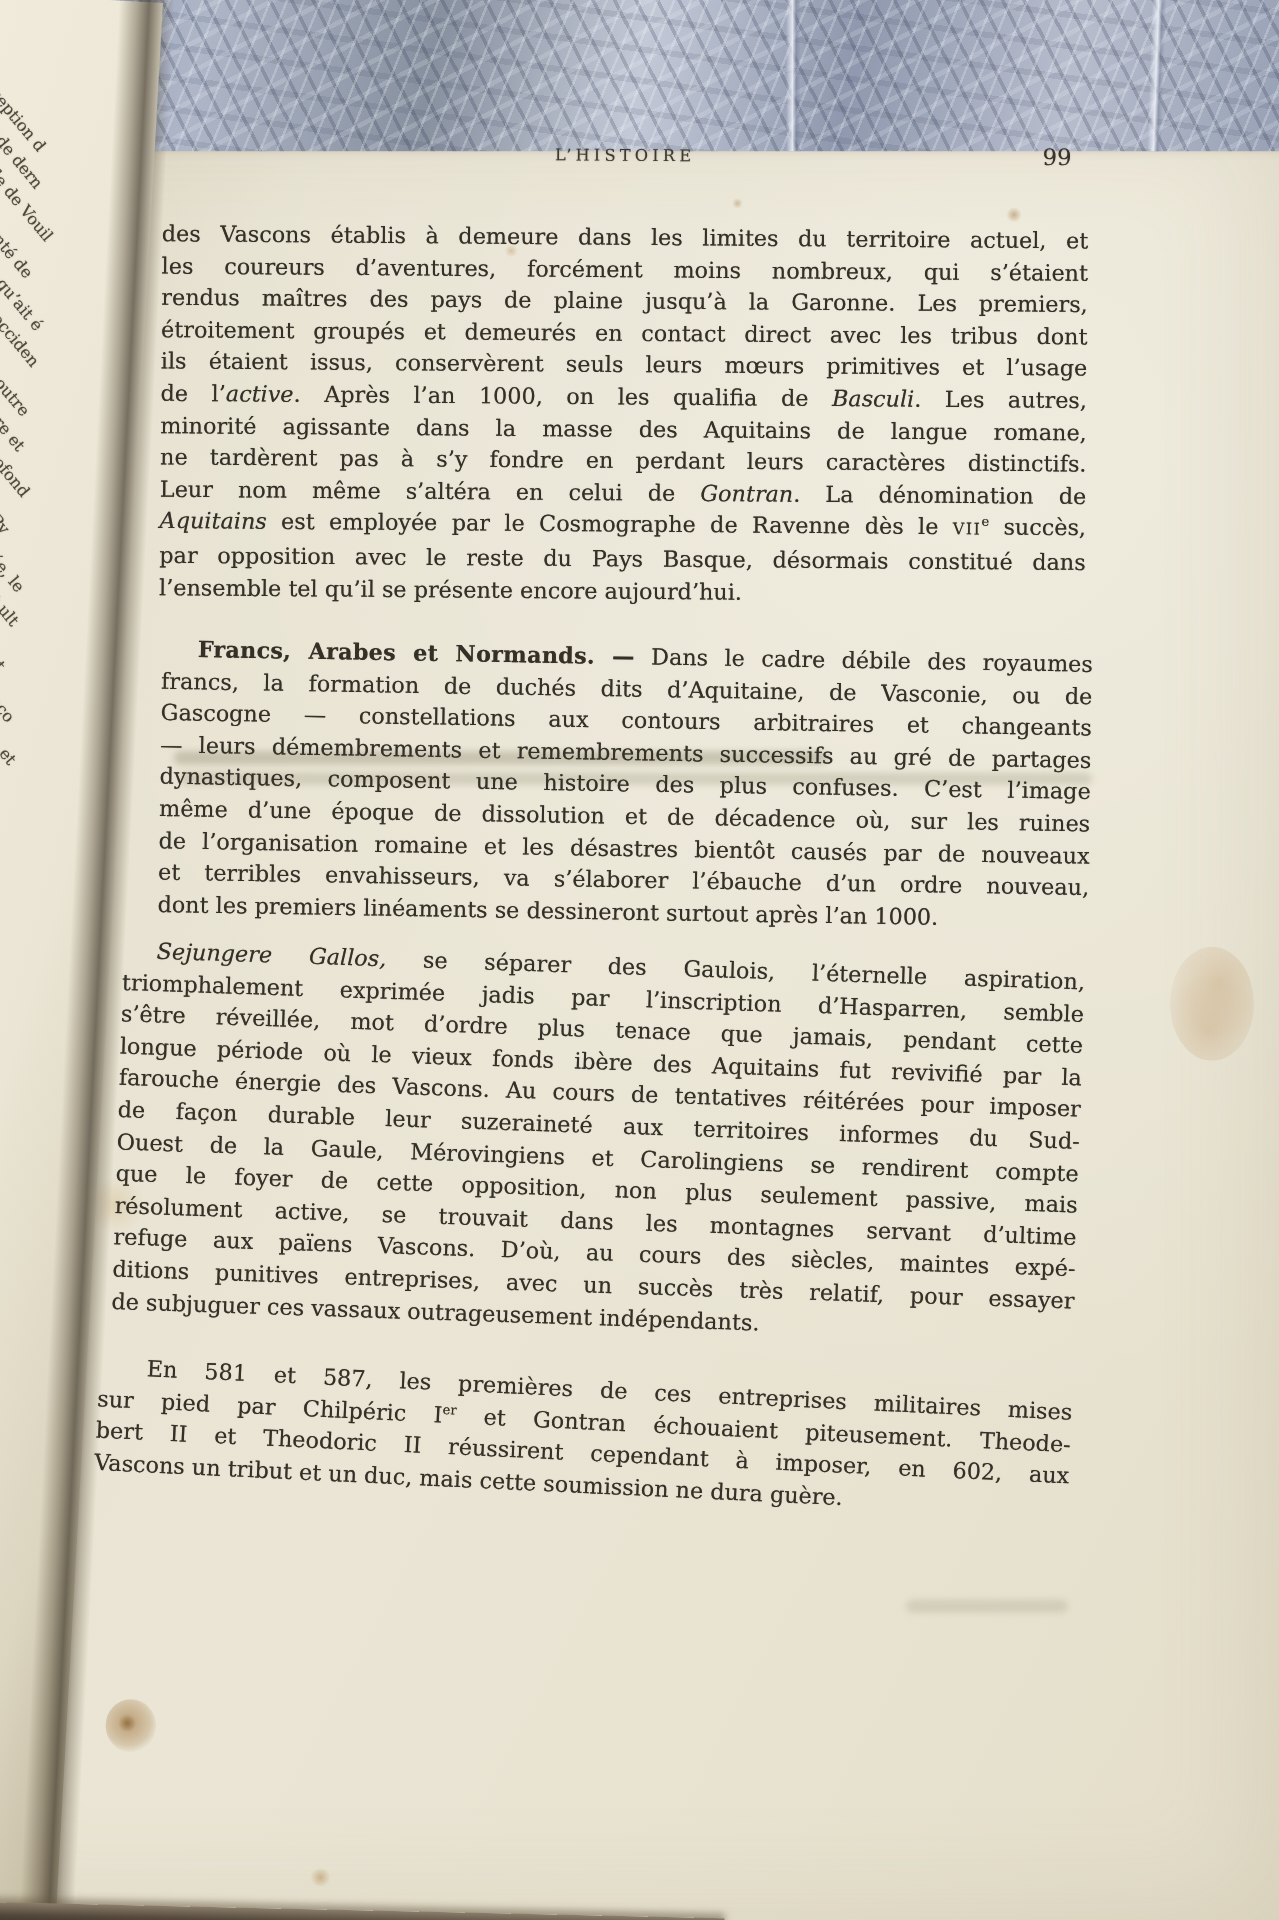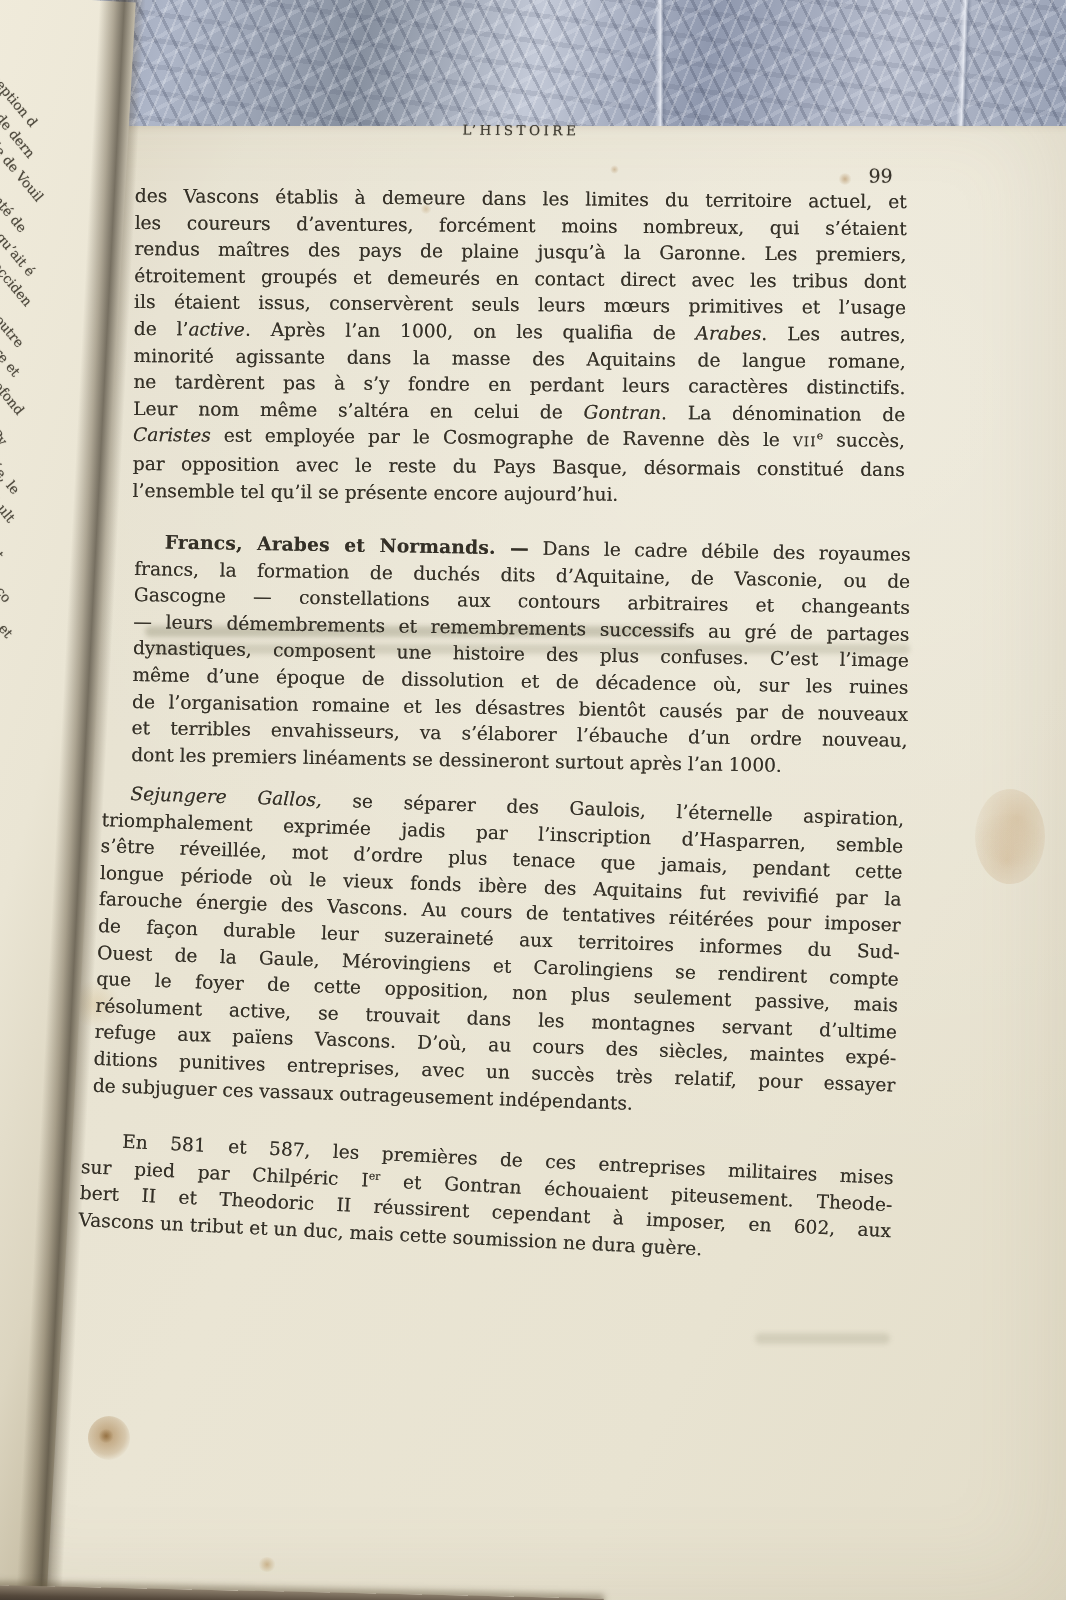--- a/index.html
+++ b/index.html
@@ -42,21 +42,21 @@
   .stain{ position:absolute; border-radius:50%; z-index:2; }
   
   .header-row{ position:absolute; top:122px; left:135px; width:772px; height:26px; z-index:3; transform:rotate(.4deg);}
   .running-title{
     display:block; text-align:center;
     font-size:13.5px; letter-spacing:3.5px; color:#3e3a30;
     text-shadow:0 0 1px rgba(62,58,48,.55);
   }
   .page-number{
     position:absolute; right:14px; top:-4px;
-    font-size:19px; color:#37332a; text-shadow:0 0 1px rgba(55,51,42,.5);margin-top:44px;
+    font-size:19px; color:#37332a; text-shadow:0 0 1px rgba(55,51,42,.5);
   }
   .text-block{
     position:absolute; top:183px; left:135px; width:772px; z-index:3;
     color:#343027; font-size:18.6px; line-height:26.6px;
     text-shadow:0 0 .6px rgba(52,48,39,.65);
   }
   .para{ position:relative; }
   .line{ text-align:justify; text-align-last:justify; }
   .line.last{ text-align-last:auto; }
   .seg.i{ font-style:italic; }
@@ -123,25 +123,25 @@
     <span class="page-number">99</span>
   </div>
 
   <div class="text-block" id="text-block">
       <div class="para p1">
         <div class="line"><span class="seg">des Vascons établis à demeure dans les limites du territoire actuel, et</span></div>
         <div class="line"><span class="seg">les coureurs d’aventures, forcément moins nombreux, qui s’étaient</span></div>
         <div class="line"><span class="seg">rendus maîtres des pays de plaine jusqu’à la Garonne. Les premiers,</span></div>
         <div class="line"><span class="seg">étroitement groupés et demeurés en contact direct avec les tribus dont</span></div>
         <div class="line"><span class="seg">ils étaient issus, conservèrent seuls leurs mœurs primitives et l’usage</span></div>
-        <div class="line"><span class="seg">de l’</span><span class="seg i">active</span><span class="seg">. Après l’an 1000, on les qualifia de </span><span class="seg i">Arabes</span><span class="seg">. Les autres,</span></div>
+        <div class="line"><span class="seg">de l’</span><span class="seg i">active</span><span class="seg">. Après l’an 1000, on les qualifia de </span><span class="seg i">Basculi</span><span class="seg">. Les autres,</span></div>
         <div class="line"><span class="seg">minorité agissante dans la masse des Aquitains de langue romane,</span></div>
         <div class="line"><span class="seg">ne tardèrent pas à s’y fondre en perdant leurs caractères distinctifs.</span></div>
         <div class="line"><span class="seg">Leur nom même s’altéra en celui de </span><span class="seg i">Gontran</span><span class="seg">. La dénomination de</span></div>
-        <div class="line"><span class="seg i">Caristes</span><span class="seg"> est employée par le Cosmographe de Ravenne dès le </span><span class="seg sc">VII</span><span class="seg sup">e</span><span class="seg"> succès,</span></div>
+        <div class="line"><span class="seg i">Aquitains</span><span class="seg"> est employée par le Cosmographe de Ravenne dès le </span><span class="seg sc">VII</span><span class="seg sup">e</span><span class="seg"> succès,</span></div>
         <div class="line"><span class="seg">par opposition avec le reste du Pays Basque, désormais constitué dans</span></div>
         <div class="line last"><span class="seg">l’ensemble tel qu’il se présente encore aujourd’hui.</span></div>
       </div>
       <div class="para p2">
         <div class="line"><span class="seg b">Francs, Arabes et Normands. —</span><span class="seg"> Dans le cadre débile des royaumes</span></div>
         <div class="line"><span class="seg">francs, la formation de duchés dits d’Aquitaine, de Vasconie, ou de</span></div>
         <div class="line"><span class="seg">Gascogne — constellations aux contours arbitraires et changeants</span></div>
         <div class="line"><span class="seg">— leurs démembrements et remembrements successifs au gré de partages</span></div>
         <div class="line"><span class="seg">dynastiques, composent une histoire des plus confuses. C’est l’image</span></div>
         <div class="line"><span class="seg">même d’une époque de dissolution et de décadence où, sur les ruines</span></div>

